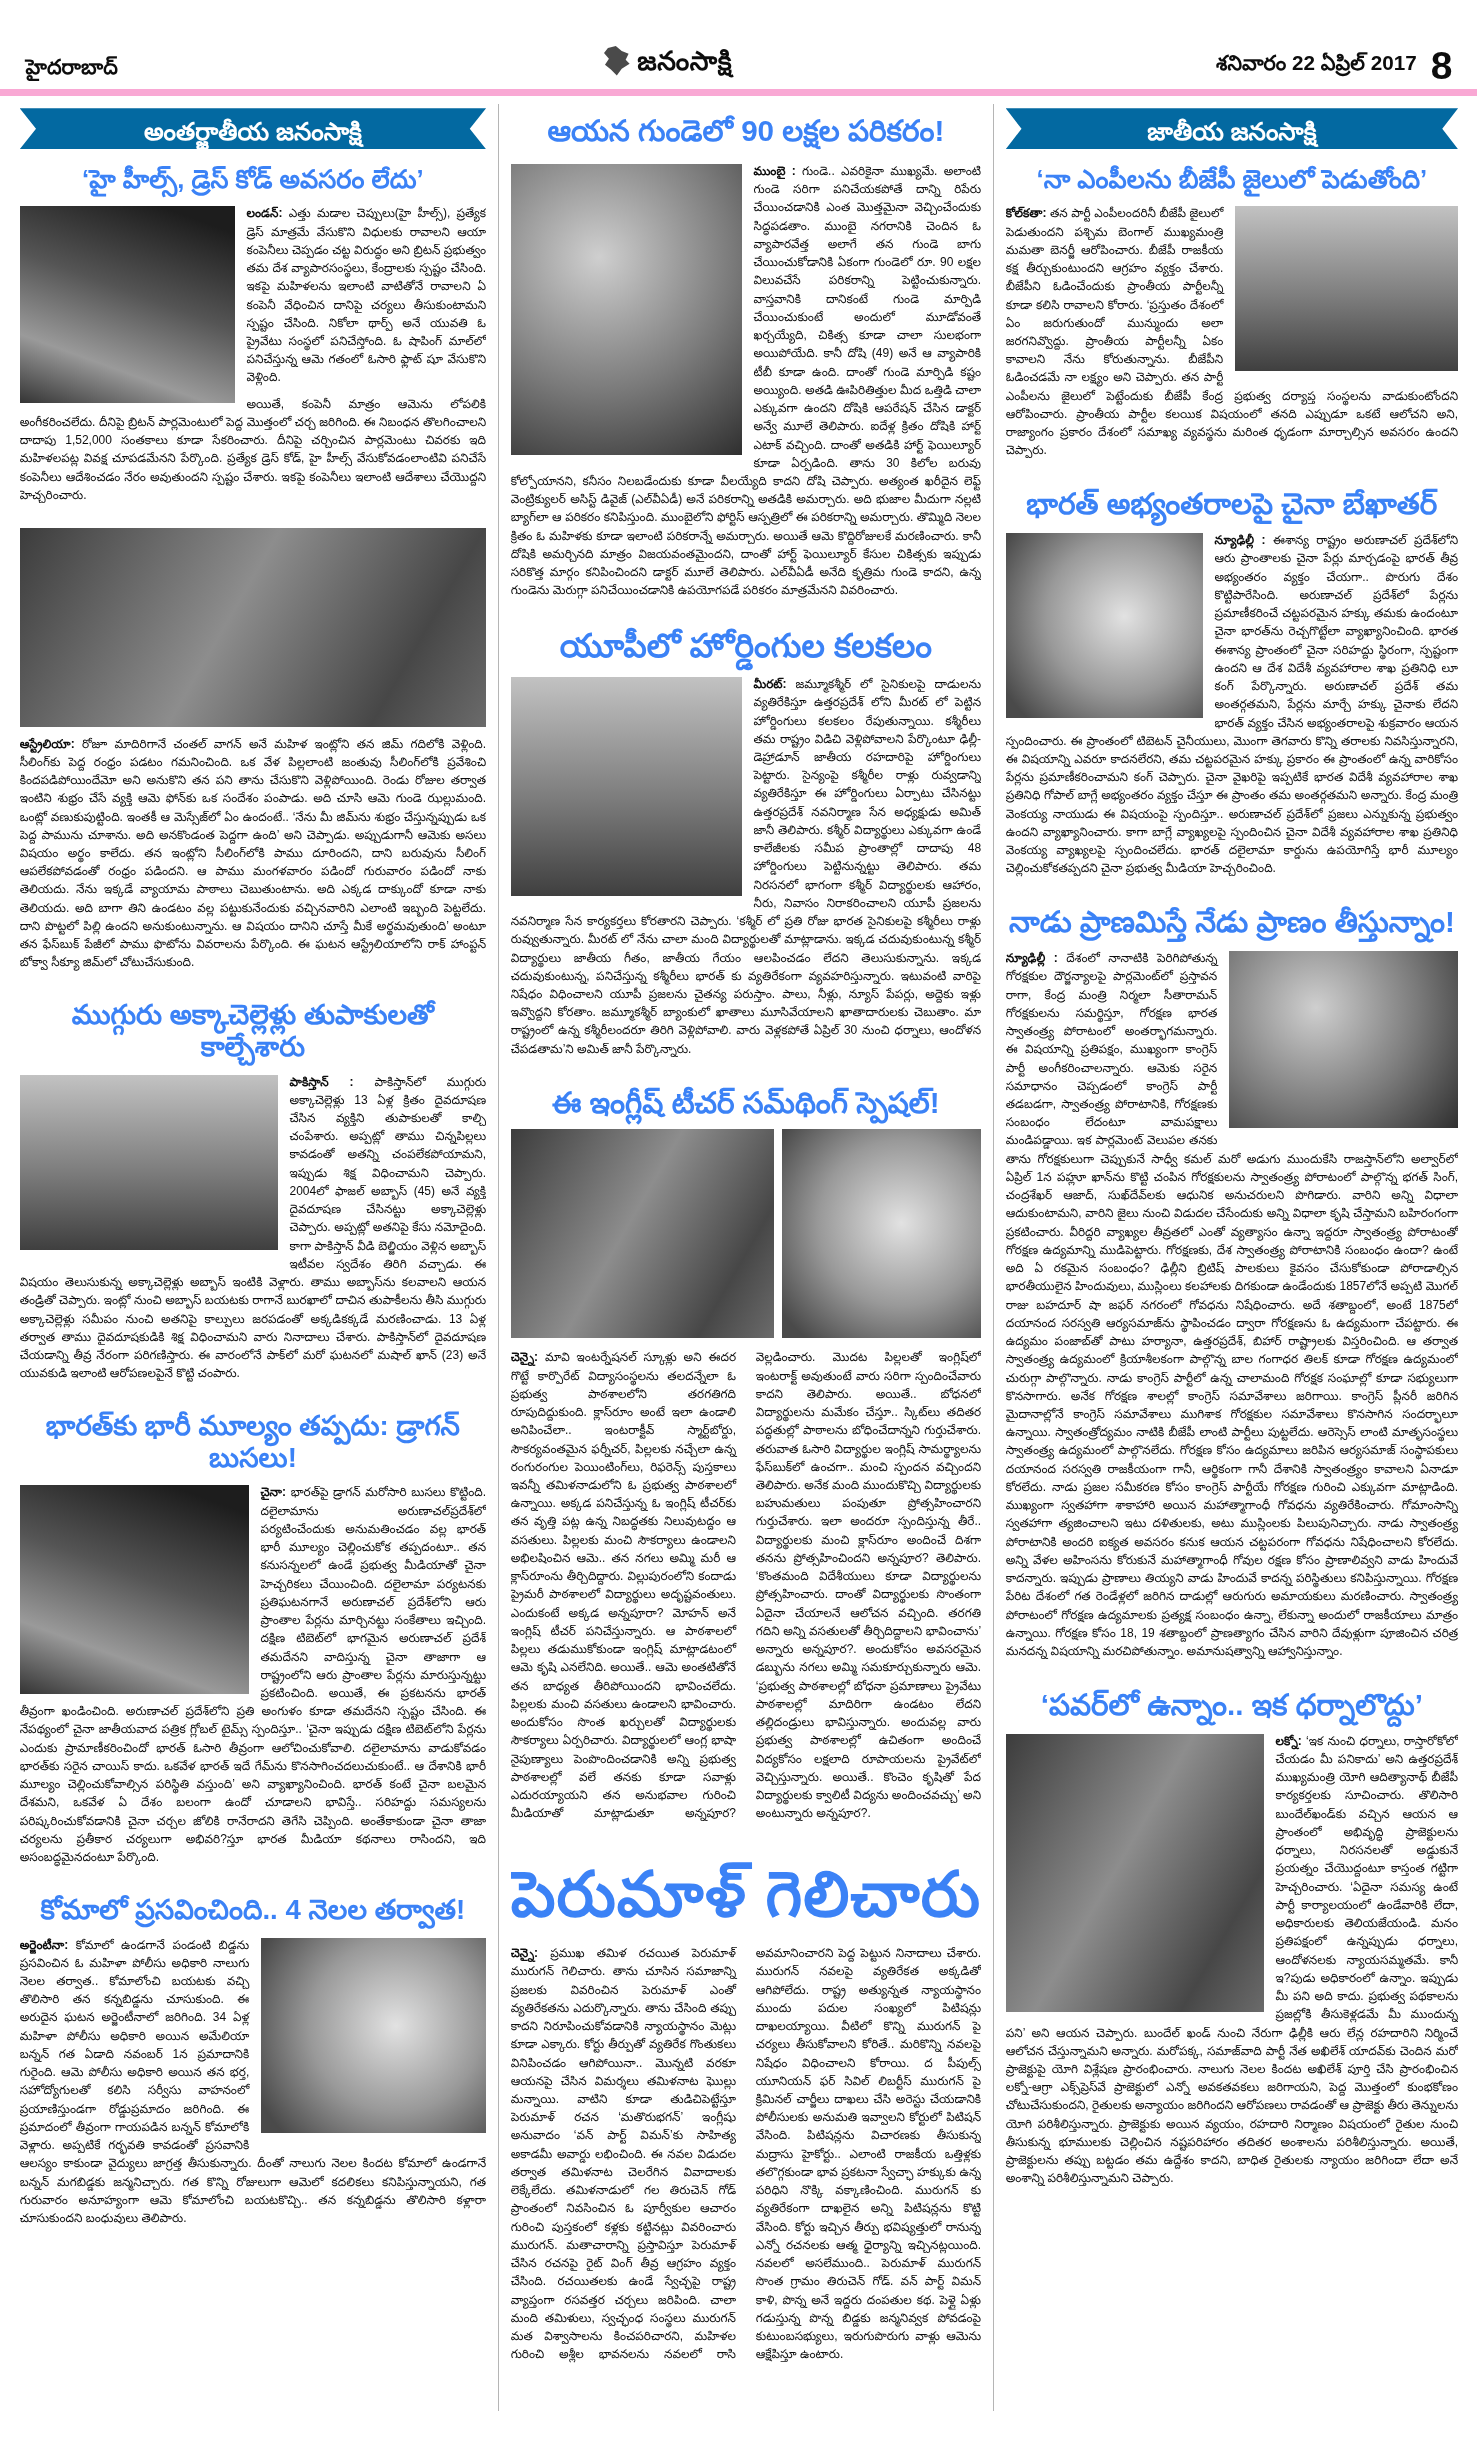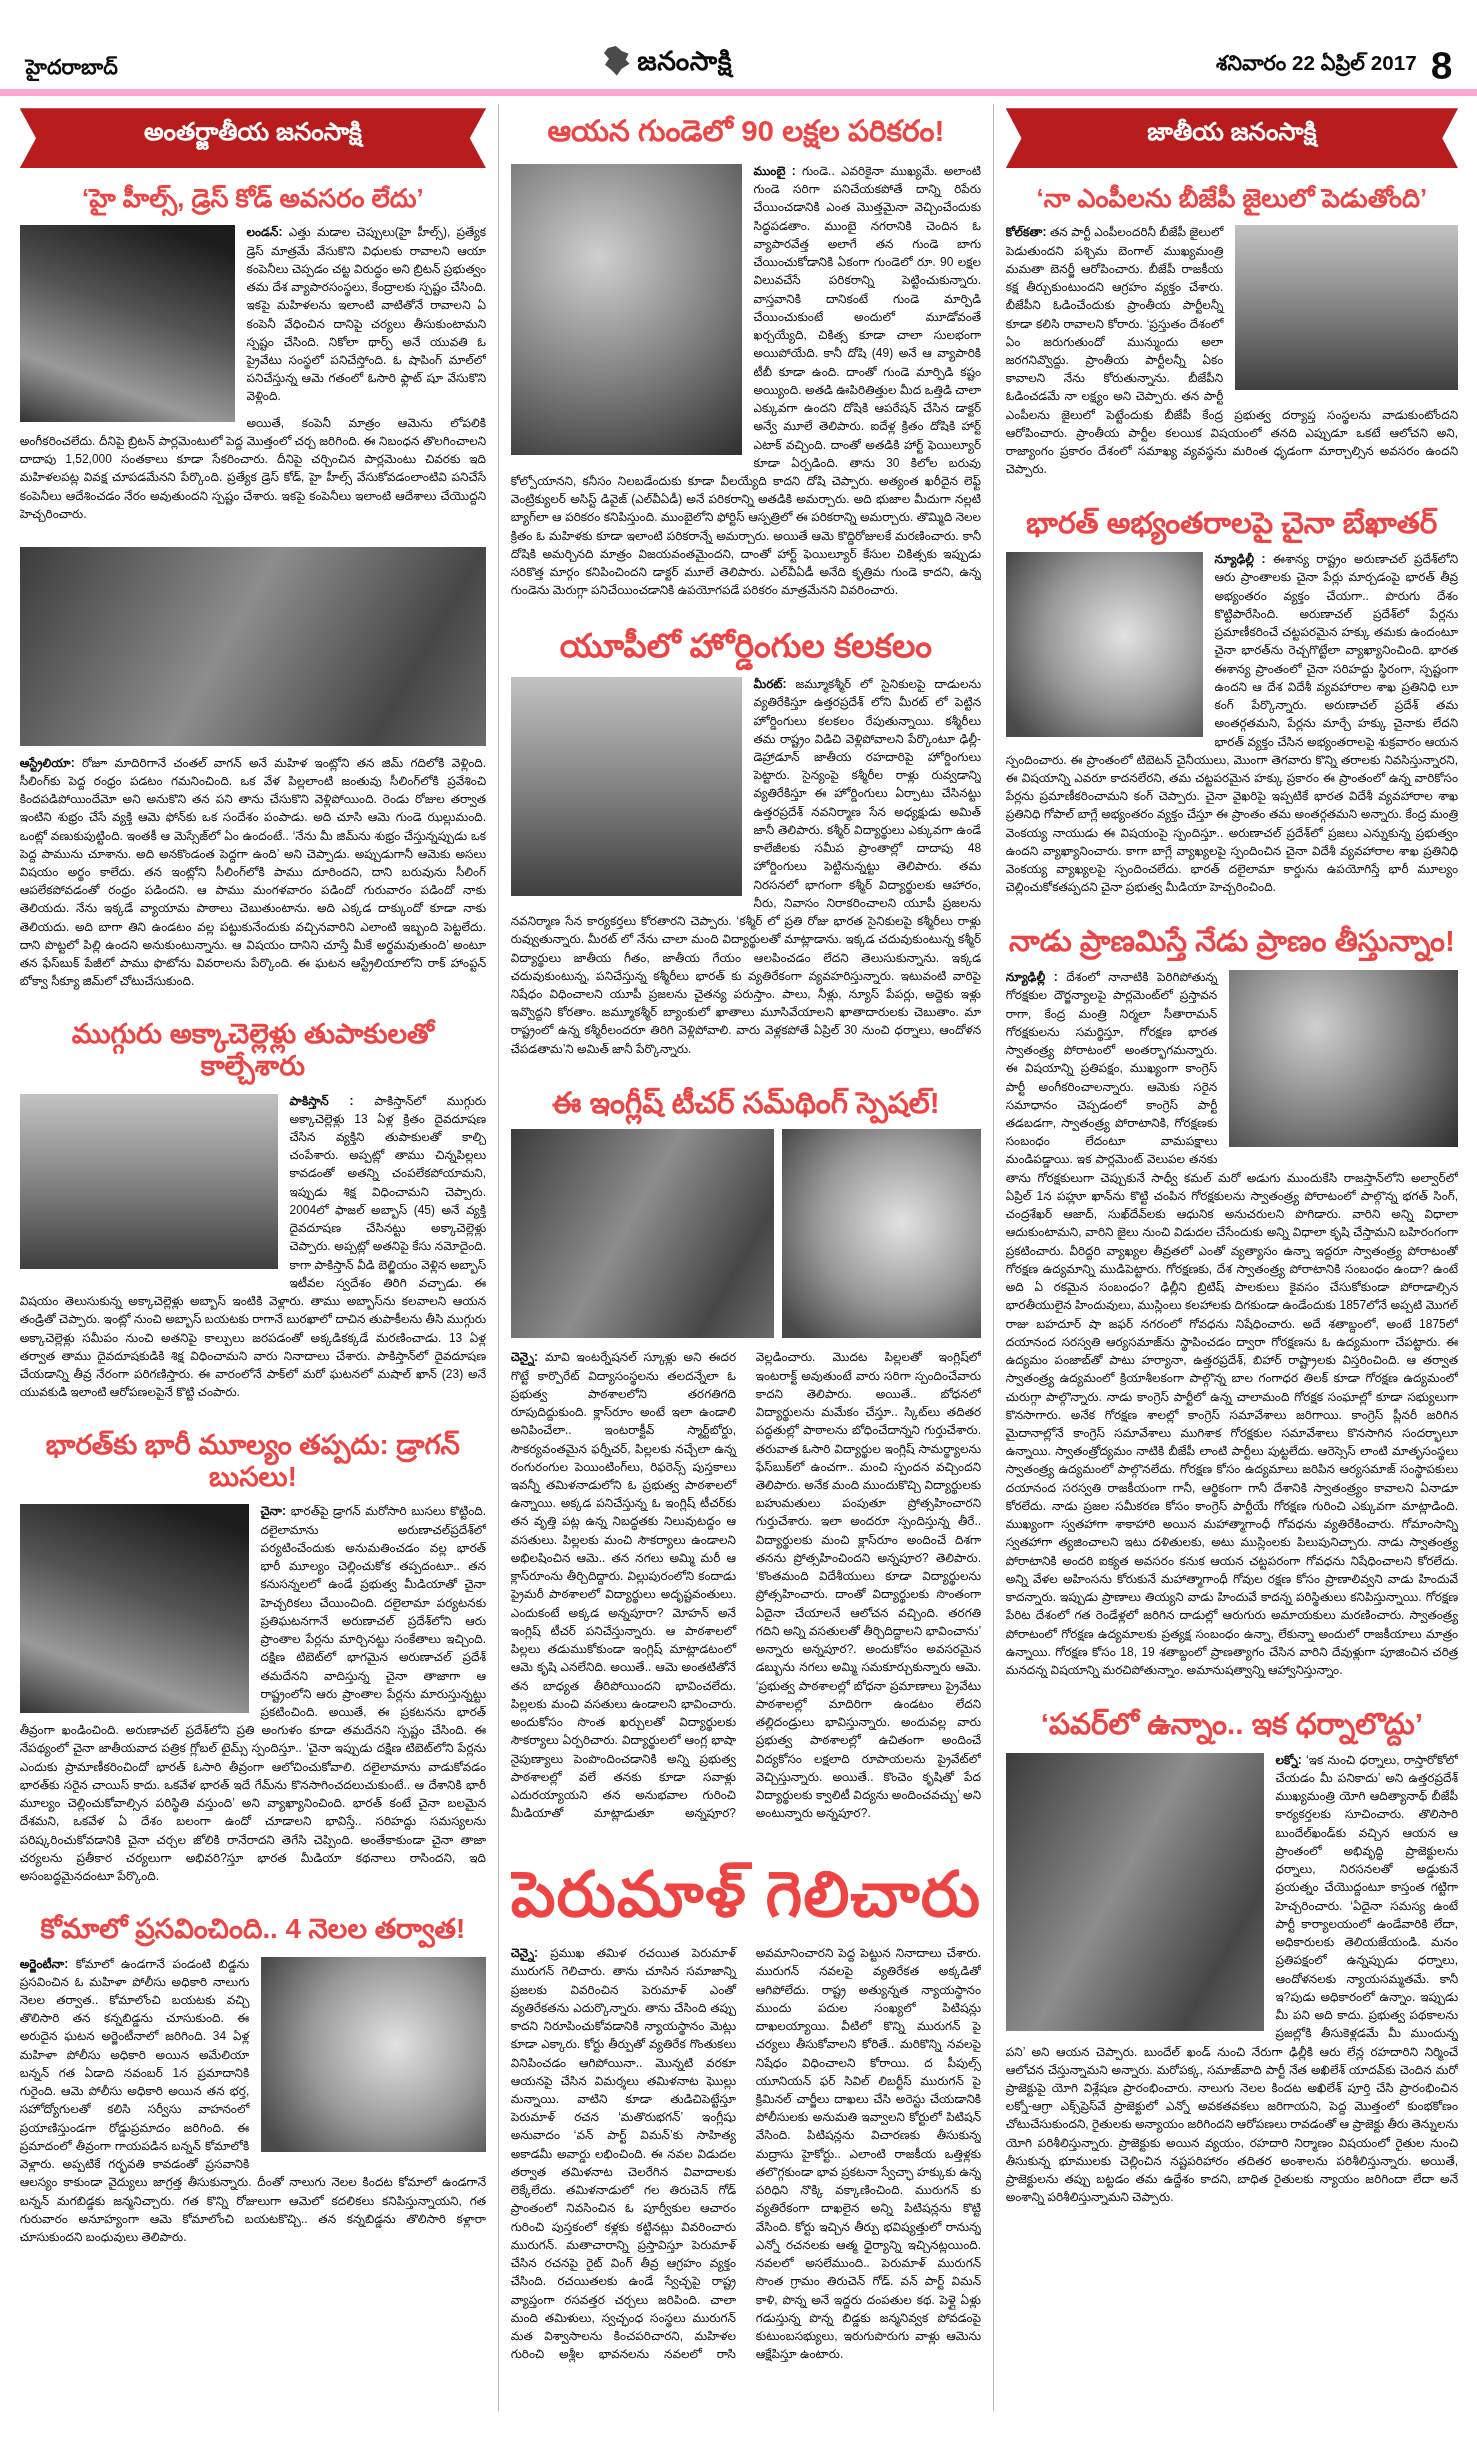--- a/index.html
+++ b/index.html
@@ -14,24 +14,24 @@
   .mast-date{font-size:20.7px;font-weight:bold;padding-bottom:3.9px;}
   .mast-page{font-size:39px;font-weight:bold;line-height:.9;}
   
   .cols{display:flex;align-items:stretch;padding:7.9px 7.9px 0 7.9px;}
   .col{padding:2px 11.8px 29.6px 11.8px;box-sizing:border-box;}
   .col + .col{border-left:1px solid #b5b5b5;}
   .col-left{width:490px;}
   .col-mid{width:495px;}
   .col-right{width:477px;}
   
-  .ribbon{background:#b91c1c;color:#fff;text-align:center;font-size:24.6px;font-weight:bold;
-    height:60px;line-height:47px;margin:2px 0 9.9px 0;
+  .ribbon{background:#0369a1;color:#fff;text-align:center;font-size:24.6px;font-weight:bold;
+    height:41px;line-height:47px;margin:2px 0 9.9px 0;
     clip-path:polygon(0 0,100% 0,96.5% 50%,100% 100%,0 100%,3.5% 50%);}
-  .hl{font-weight:bold;text-align:center;line-height:1.15;margin:5.9px 0 9.9px 0;color:#ef4444;}
+  .hl{font-weight:bold;text-align:center;line-height:1.15;margin:5.9px 0 9.9px 0;color:#3b82f6;}
   .hl-26{font-size:25.6px;}
   .hl-28{font-size:27.6px;}
   .hl-30{font-size:29.6px;}
   .hl-34{font-size:33px;text-align:center;}
   .hl-top{font-size:29.6px;margin-top:7.9px;margin-bottom:13.8px;}
   .hl-giant{font-size:63px;font-weight:900;letter-spacing:1px;margin:17.7px 0 13.8px 0;}
   
   .story{margin-bottom:13.8px;overflow:hidden;}
   .body{font-size:12px;line-height:1.52;text-align:justify;margin:0 0 7.9px 0;}
   .dateline{font-weight:bold;}

